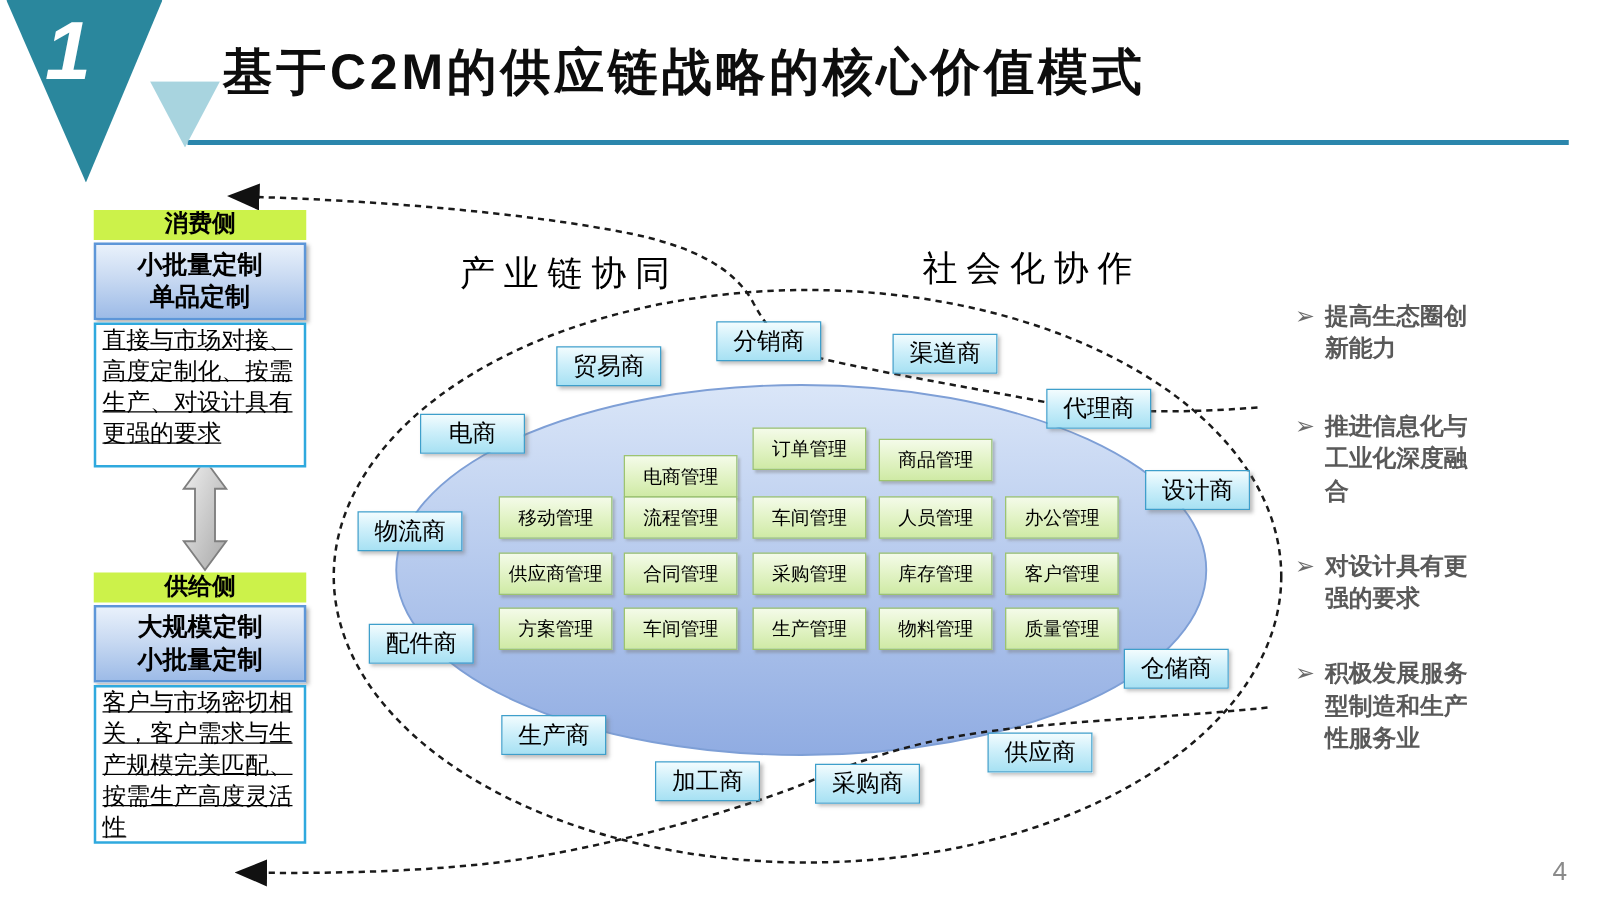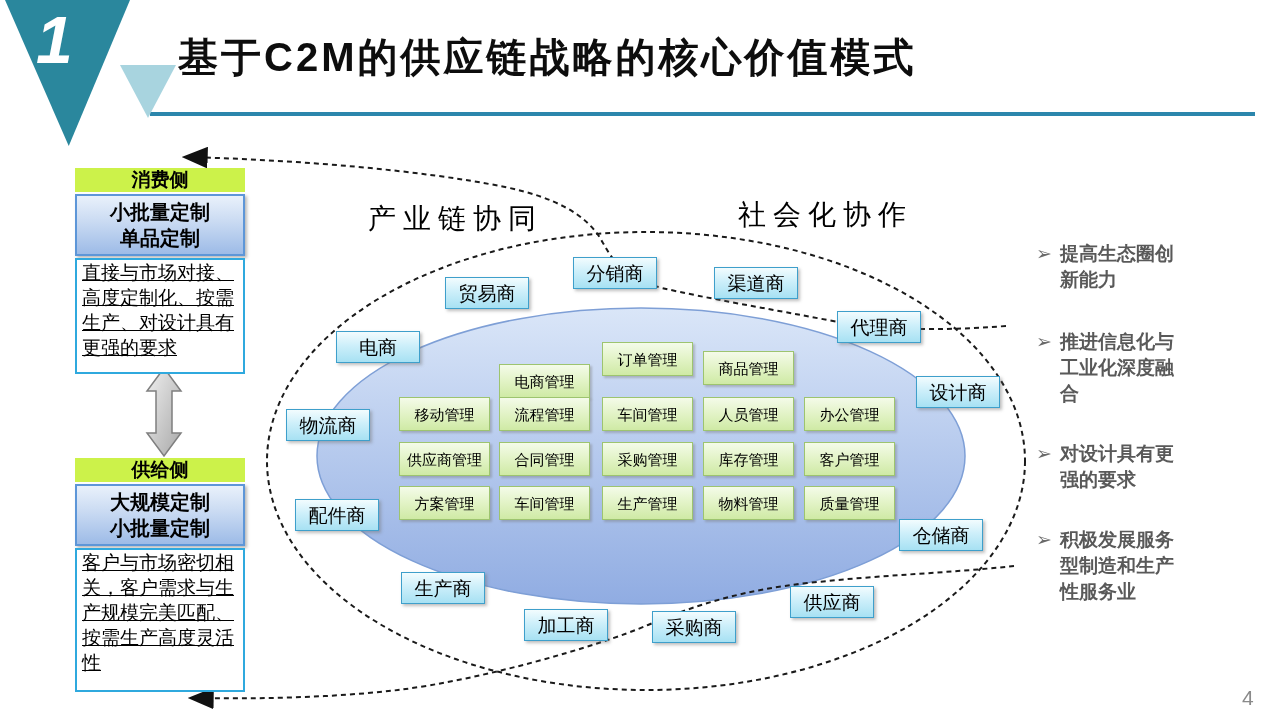--- a/index.html
+++ b/index.html
@@ -23,21 +23,21 @@
   .panel-header{height:24px;line-height:24px;text-align:center;font-size:19px;font-weight:bold;
            background:var(--header_green);}
   .panel-highlight{margin-top:2px;min-height:50px;padding:3px 0;text-align:center;font-size:20px;
            font-weight:bold;white-space:pre-line;line-height:26px;
            background:linear-gradient(180deg,#E9F1FB 0%,#C9DAF2 45%,#9DBBE7 100%);
            border:2px solid var(--highlight_border);box-sizing:border-box;
            box-shadow:2px 2px 3px rgba(100,100,100,.45);}
   .panel-desc{margin-top:2px;padding:0 5px;font-size:19px;line-height:25px;background:#fff;
            border:2px solid var(--desc_border);box-sizing:border-box;text-decoration:underline;}
   .desc-consumer{height:116px;}
-  .desc-supply{height:144px;}
+  .desc-supply{height:127px;}
 
   
   svg.layer{position:absolute;left:0;top:0;z-index:1;}
   .dashed{fill:none;stroke:var(--dashed_line);stroke-width:2;stroke-dasharray:5 4;}
   .inner-ellipse{stroke:var(--ellipse_stroke);stroke-width:1.5;}
   .dbl-arrow{stroke:#7F7F7F;stroke-width:1.5;}
 
   
   .zone-label{position:absolute;z-index:3;font-size:28px;letter-spacing:7px;white-space:nowrap;}
   .c2m{position:absolute;left:580px;top:538px;z-index:3;font-size:30px;font-weight:bold;

